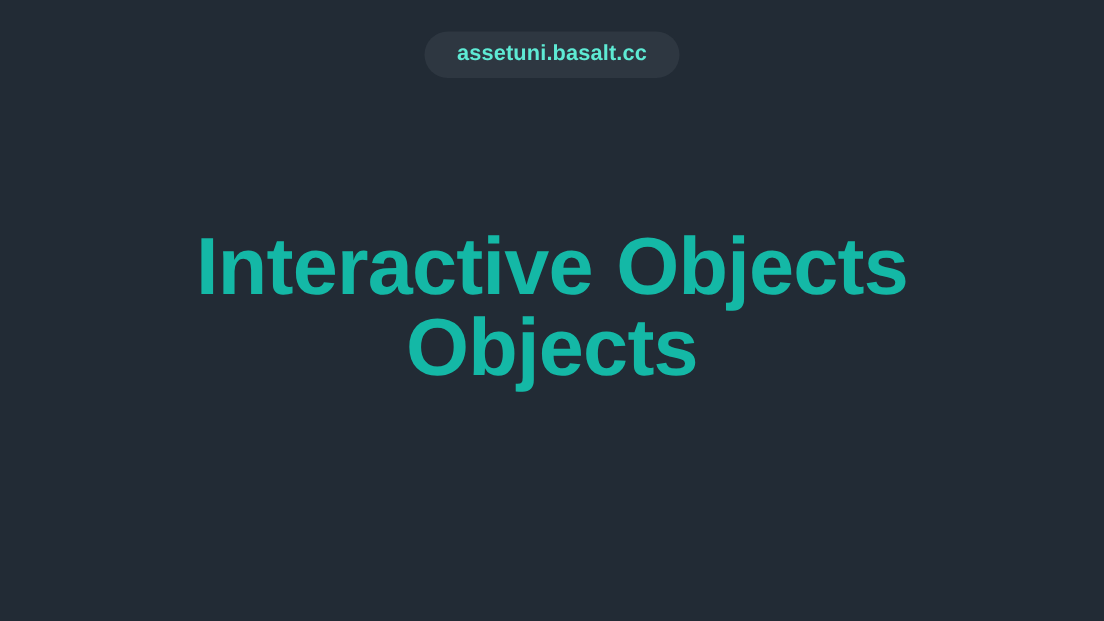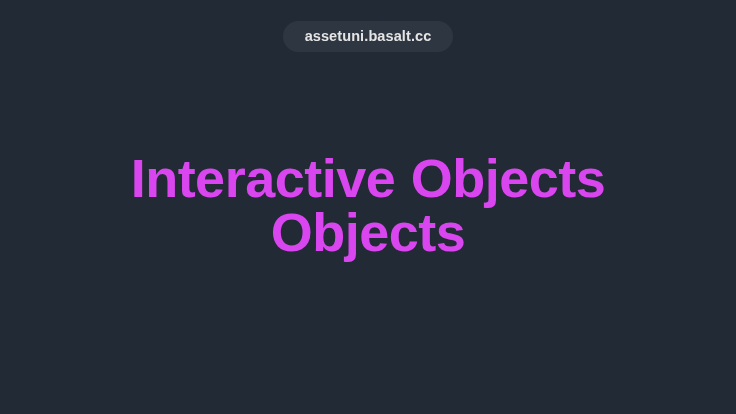--- a/index.html
+++ b/index.html
@@ -34,21 +34,21 @@
   }
 
   .domain-badge {
     display: inline-flex;
     align-items: center;
     justify-content: center;
     height: 31px;
     padding: 0 22px;
     border-radius: 999px;
     background: #2e3741;
-    color: #e5e5e5;
+    color: #5eead4;
     font-size: 14.5px;
     font-weight: bold;
     letter-spacing: 0.1px;
     line-height: 1;
     white-space: nowrap;
     user-select: none;
   }
 
   
   .hero {
@@ -62,21 +62,21 @@
     justify-content: center;
   }
 
   .hero-inner {
     width: 560px;
     text-align: center;
     transform: translateY(-2px);
   }
 
   .hero-title {
-    color: #d946ef;
+    color: #14b8a6;
     font-size: 54px;
     font-weight: bold;
     line-height: 54px;
     letter-spacing: -0.5px;
     word-spacing: 1px;
   }
 
   .hero-title .line {
     display: block;
   }

